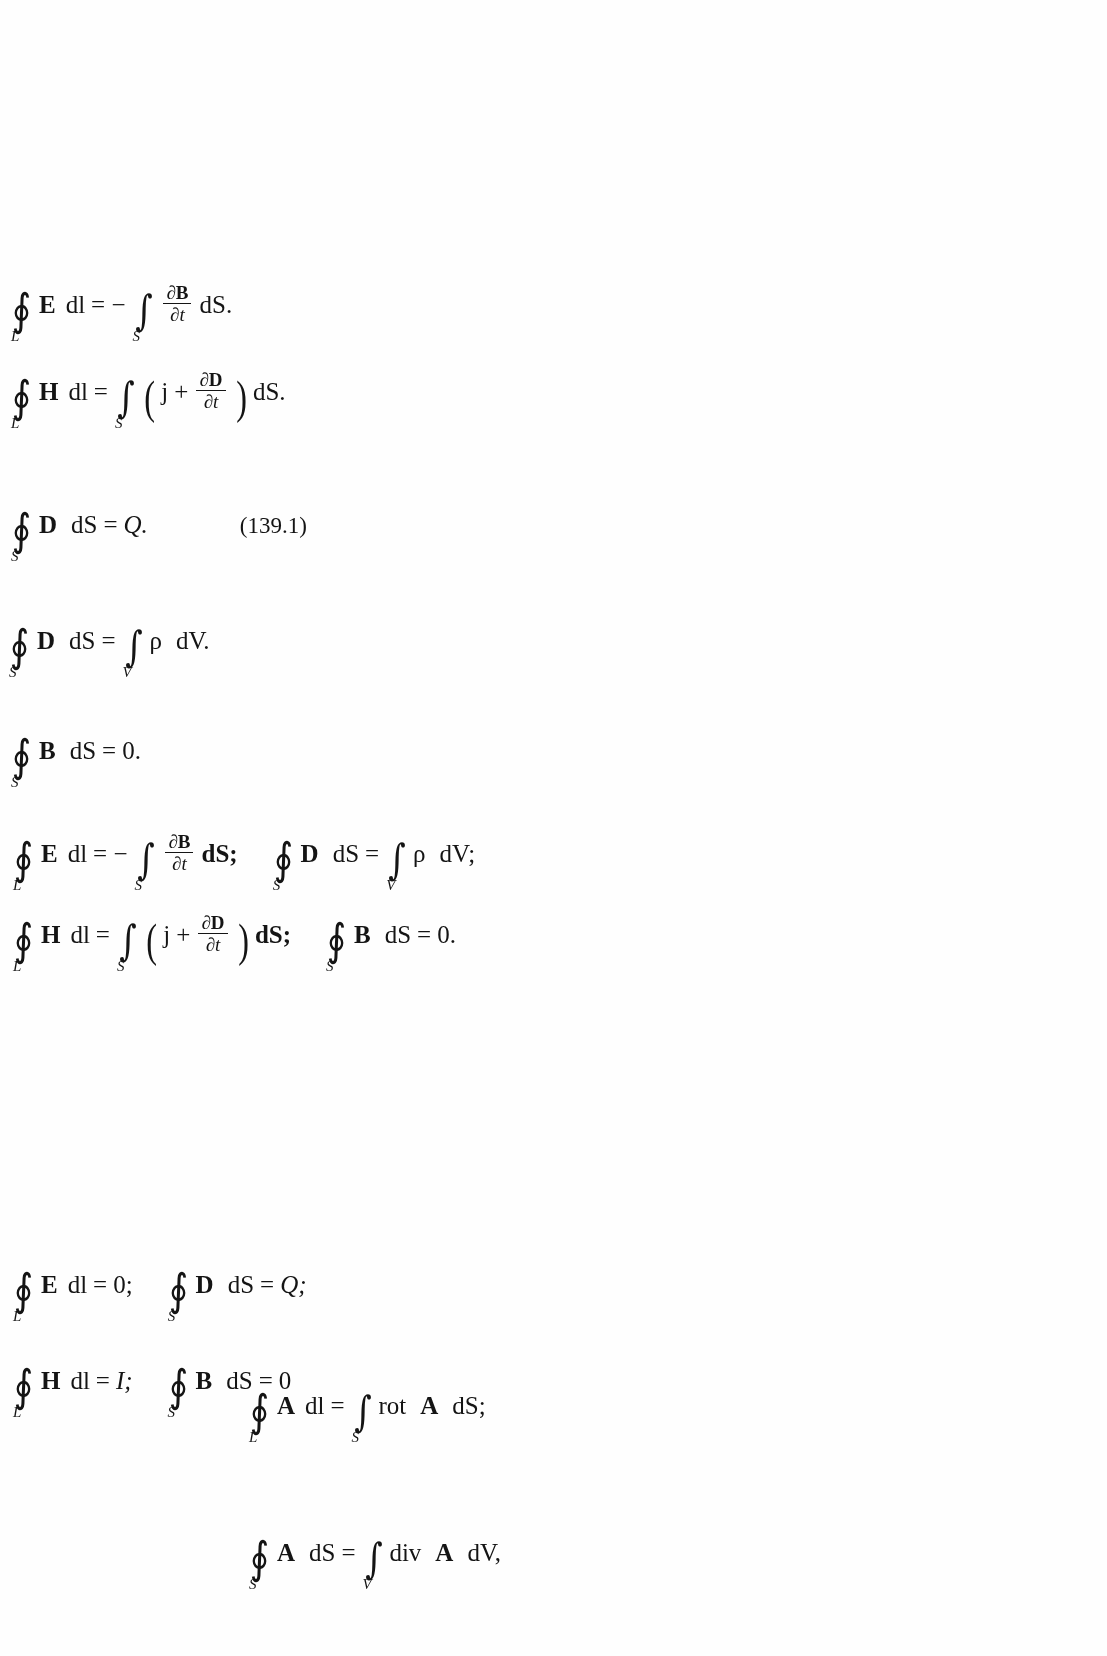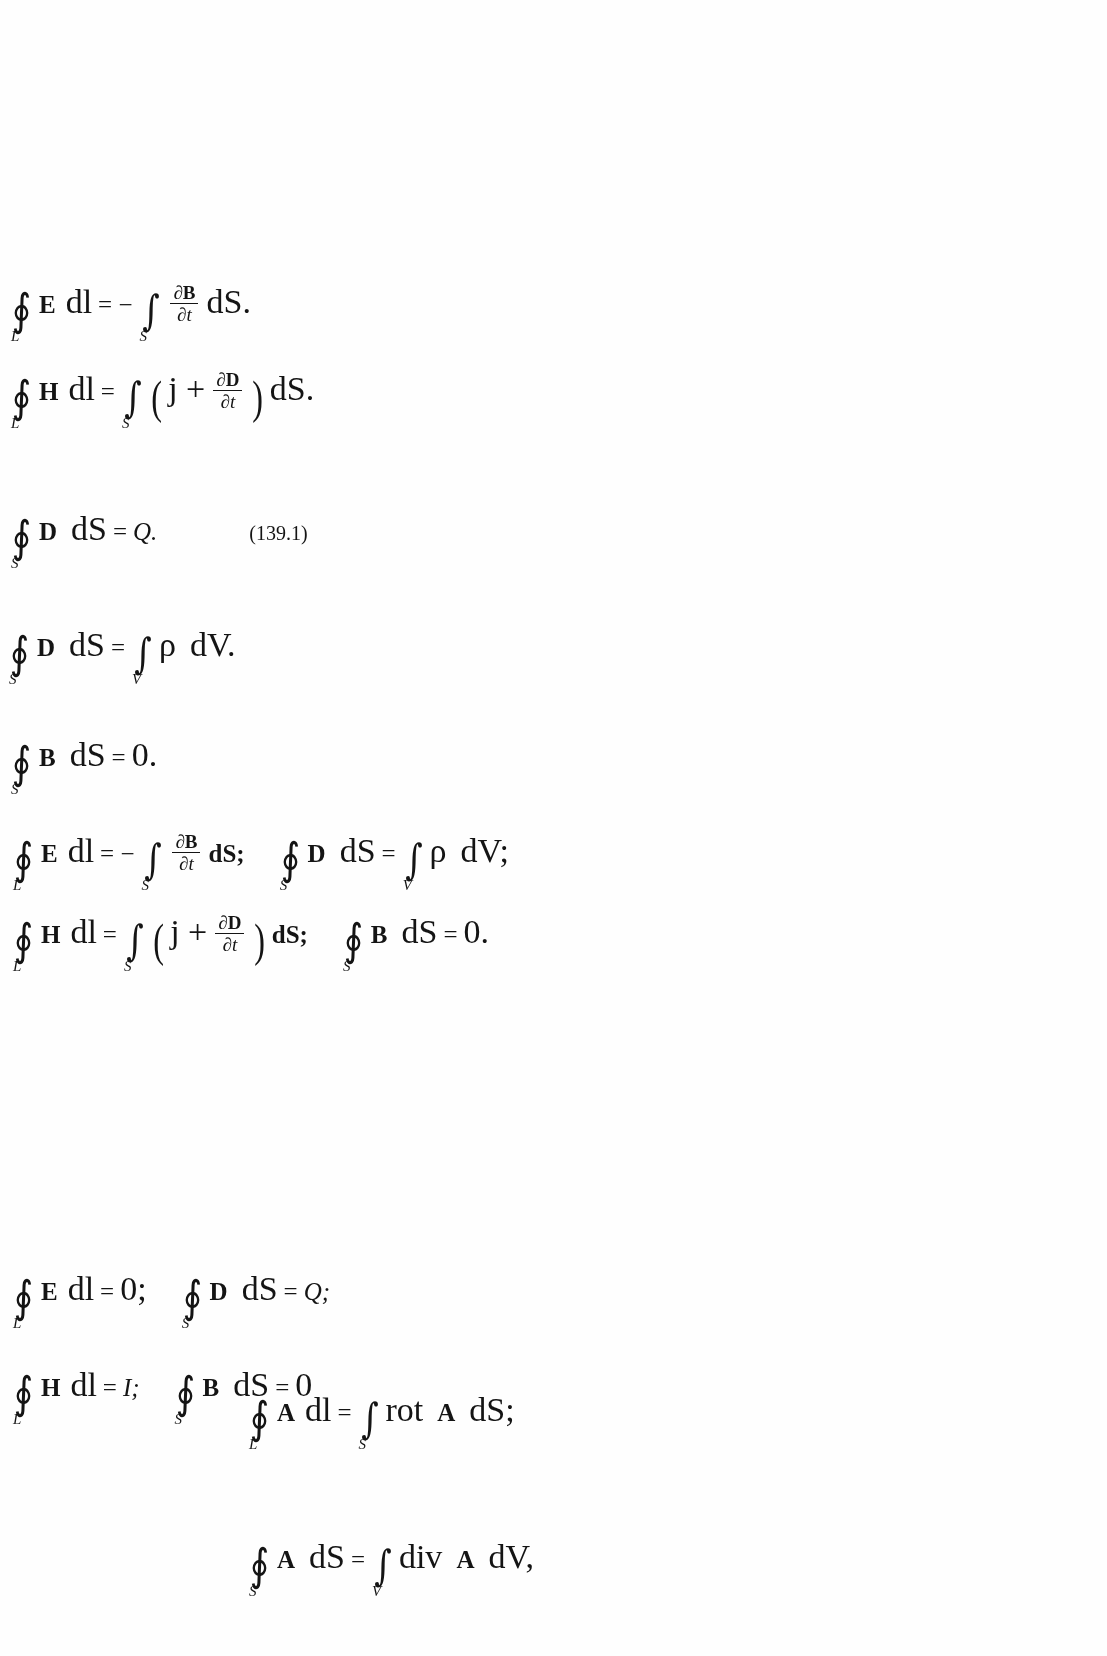--- a/index.html
+++ b/index.html
@@ -68,21 +68,21 @@
     top: 36px;
     font-size: 15px;
     font-style: italic;
     font-family: "Liberation Serif", serif;
   }
   .bold {
     font-weight: bold;
     font-size: 25px;
   }
   .rom {
-    font-size: 34px;
+    font-size: 25px;
   }
   .ital {
     font-style: italic;
     font-size: 25px;
   }
   .frac {
     display: inline-block;
     vertical-align: -8px;
     text-align: center;
     margin: 0 4px;
@@ -105,21 +105,21 @@
     line-height: 0.7;
     vertical-align: -13px;
     transform: scaleX(0.7);
     font-family: "Liberation Serif", serif;
   }
   .op {
     font-size: 25px;
     padding: 0 2px;
   }
   .tag {
-    font-size: 20px;
+    font-size: 23px;
   }
   .sp { display: inline-block; width: 10px; }
   .spb { display: inline-block; width: 26px; }
   .spc { display: inline-block; width: 42px; }
 </style>
 </head>
 <body>
 
 <div class="page">
 

